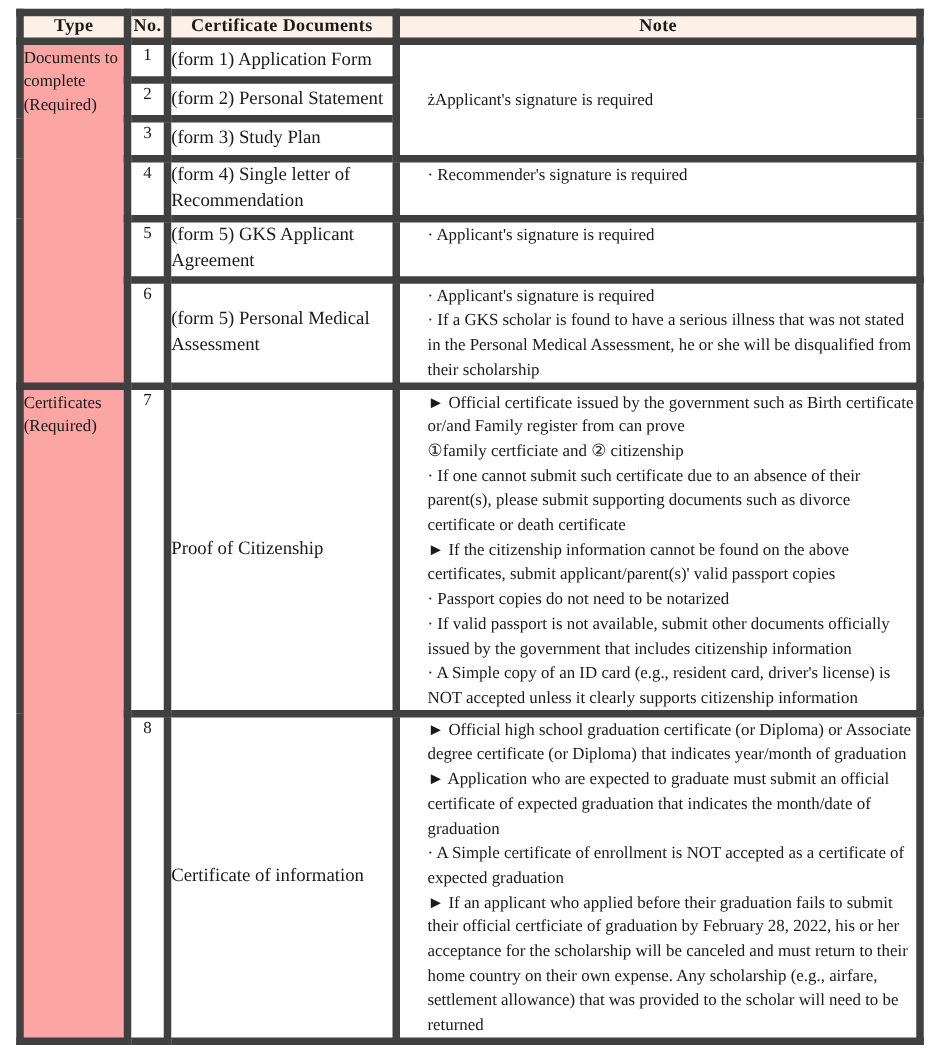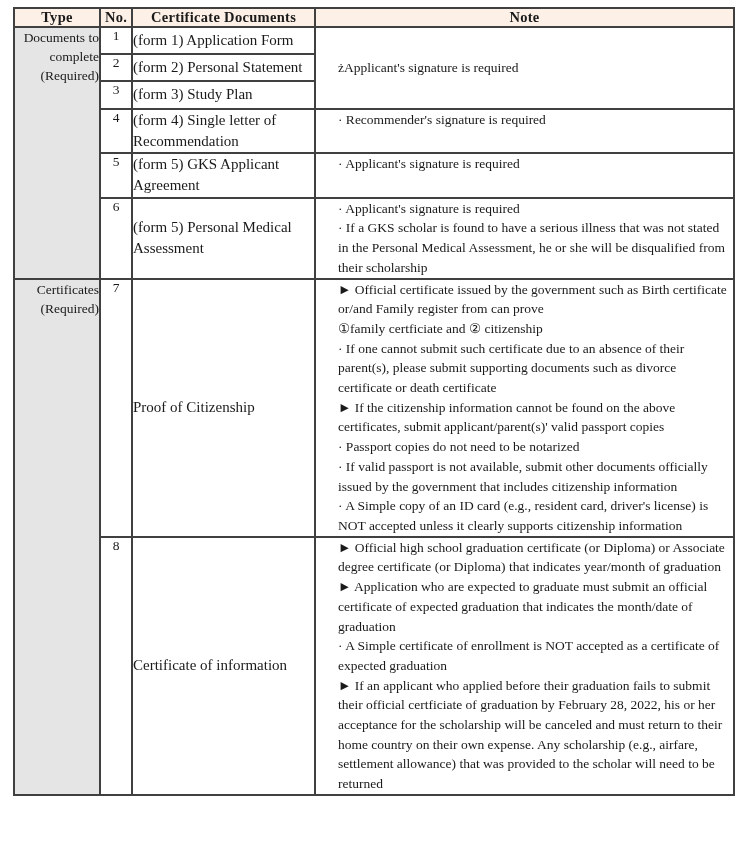--- a/index.html
+++ b/index.html
@@ -21,21 +21,21 @@
     box-sizing: border-box;
     padding: 7px 10px 6px 13px;
   }
   table.reqtable {
     border-collapse: collapse;
     table-layout: fixed;
     width: 720px;
     border: 2px solid #231f20;
   }
   table.reqtable td, table.reqtable th {
-    border: 2px solid #404040;
+    border: 6px solid #404040;
     vertical-align: top;
     padding: 0;
   }
   
   col.c-type { width: 86px; }
   col.c-no   { width: 32px; }
   col.c-doc  { width: 183px; }
   col.c-note { width: 419px; }
 
   
@@ -45,22 +45,22 @@
     font-weight: bold;
     font-size: 14.5px;
     letter-spacing: 0.3px;
     padding: 5px 2px 5px 2px;
     line-height: 1.15;
     border-bottom: 1px solid #3a3a3a;
   }
 
   
   td.type-cell {
-    background: #e5e5e5;
-    text-align: right;
+    background: #fca5a5;
+    text-align: left;
     vertical-align: middle;
     font-size: 13.5px;
     line-height: 1.42;
     padding: 2px 3px;
   }
   
   td.no-cell {
     text-align: center;
     vertical-align: middle;
     font-size: 13.5px;

